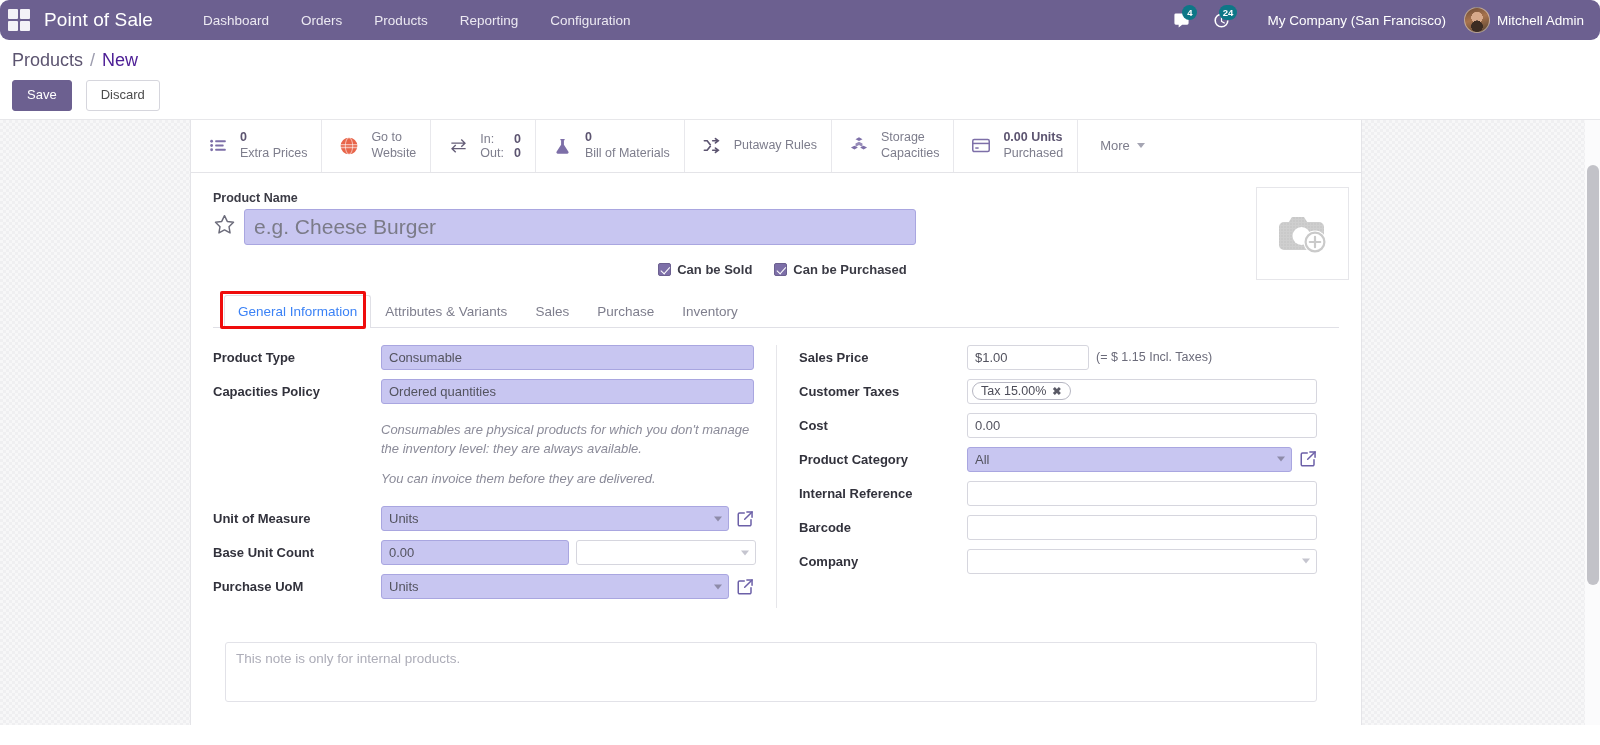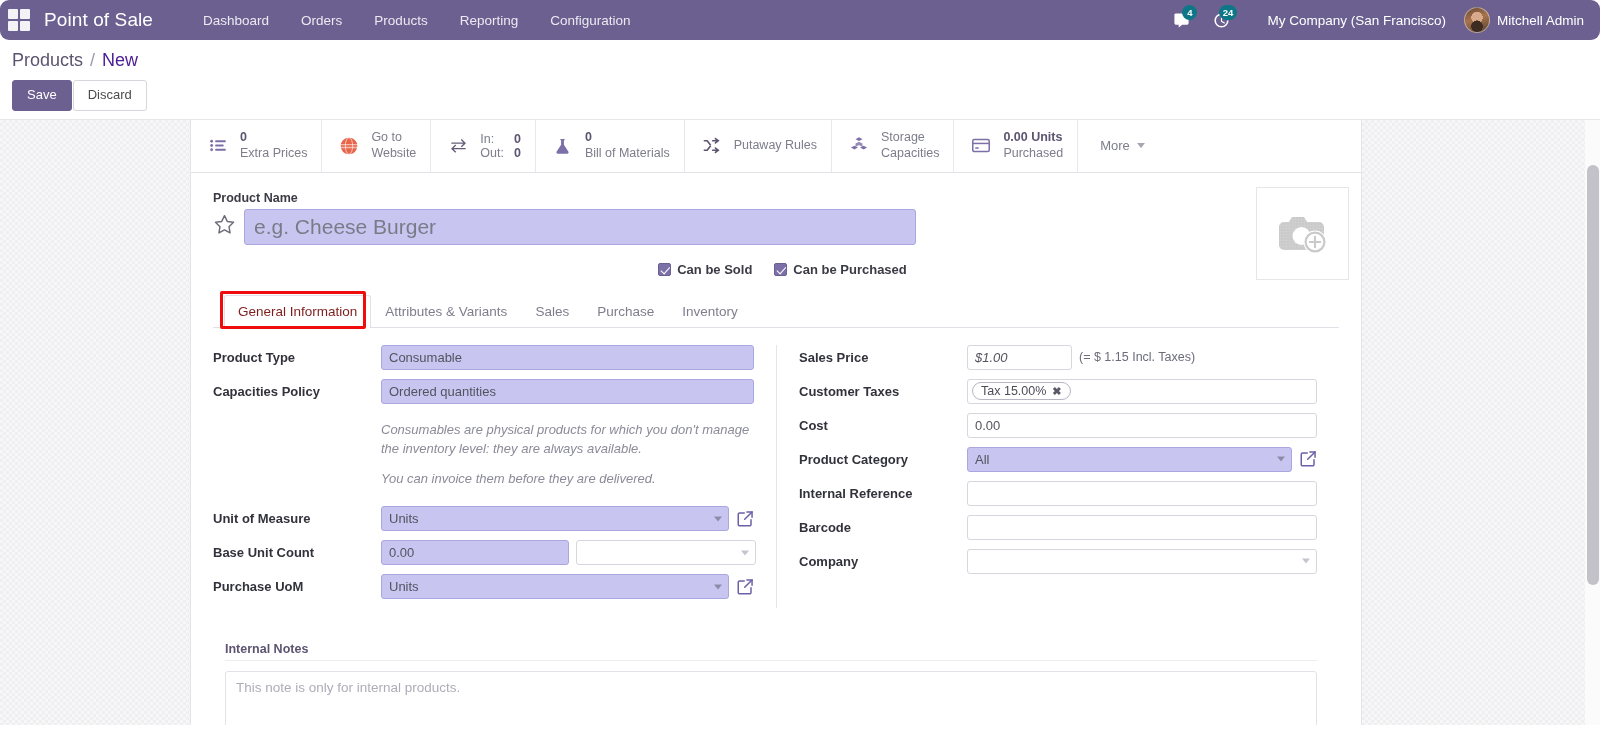--- a/index.html
+++ b/index.html
@@ -112,21 +112,21 @@
   .breadcrumb {
     font-size: 18px;
     color: #6b6b80;
     margin-bottom: 9px;
     white-space: nowrap;
   }
   .breadcrumb .crumb-link { color: #5c5470; cursor: pointer; }
   .breadcrumb .crumb-sep { color: #9c9cae; margin: 0 2px; }
   .breadcrumb .crumb-active { color: #4c1d95; }
 
-  .btn-row { display: flex; gap: 1px; }
+  .btn-row { display: flex; gap: 14px; }
   .btn {
     font-size: 13px;
     padding: 5px 14px;
     border-radius: 3px;
     cursor: pointer;
     line-height: 1.45;
     border: 1px solid transparent;
     white-space: nowrap;
   }
   .btn-primary { background: #6c6090; color: #fff; border-color: #6c6090; }
@@ -258,21 +258,21 @@
     font-size: 13.5px;
     color: #7e7e8d;
     padding: 8px 13px 9px 13px;
     cursor: pointer;
     white-space: nowrap;
     border: 1px solid transparent;
     border-bottom: none;
     margin-bottom: -1px;
   }
   .tab.active {
-    color: #7f1d1d;
+    color: #3b82f6;
     background: #fff;
     border-color: #e0e0e6;
     border-bottom-color: #fff;
     border-radius: 3px 3px 0 0;
   }
   .tab-highlight {
     position: absolute;
     left: 7px; top: -4px;
     width: 146px; height: 38px;
     border: 3px solid #ef0c0c;
@@ -734,21 +734,21 @@
               </span>
             </div>
           </div>
         </div>
 
         <div class="col right">
 
           <div class="frow">
             <div class="flabel">Sales Price</div>
             <div class="fctl">
-              <input class="inp small" style="width: 105px; font-style: italic;" value="$1.00">
+              <input class="inp small" style="width: 122px;" value="$1.00">
               <span class="hint-text">(= $ 1.15 Incl. Taxes)</span>
             </div>
           </div>
 
           <div class="frow">
             <div class="flabel">Customer Taxes</div>
             <div class="fctl">
               <div class="tags-field">
                 <span class="tag">
                   <span>Tax 15.00%</span>
@@ -803,21 +803,20 @@
               <div class="m2o muted">
                 <input class="inp" value="" style="">
                 <span class="m2o-caret"></span>
               </div>
             </div>
           </div>
         </div>
       </div>
 
       <div class="notes-sec">
-        <div class="notes-label">Internal Notes</div>
         <div class="notes-box">This note is only for internal products.</div>
       </div>
 
     </div>
   </div>
 
   <div class="scroll-track">
     <div class="scroll-thumb"></div>
   </div>
 </div>

